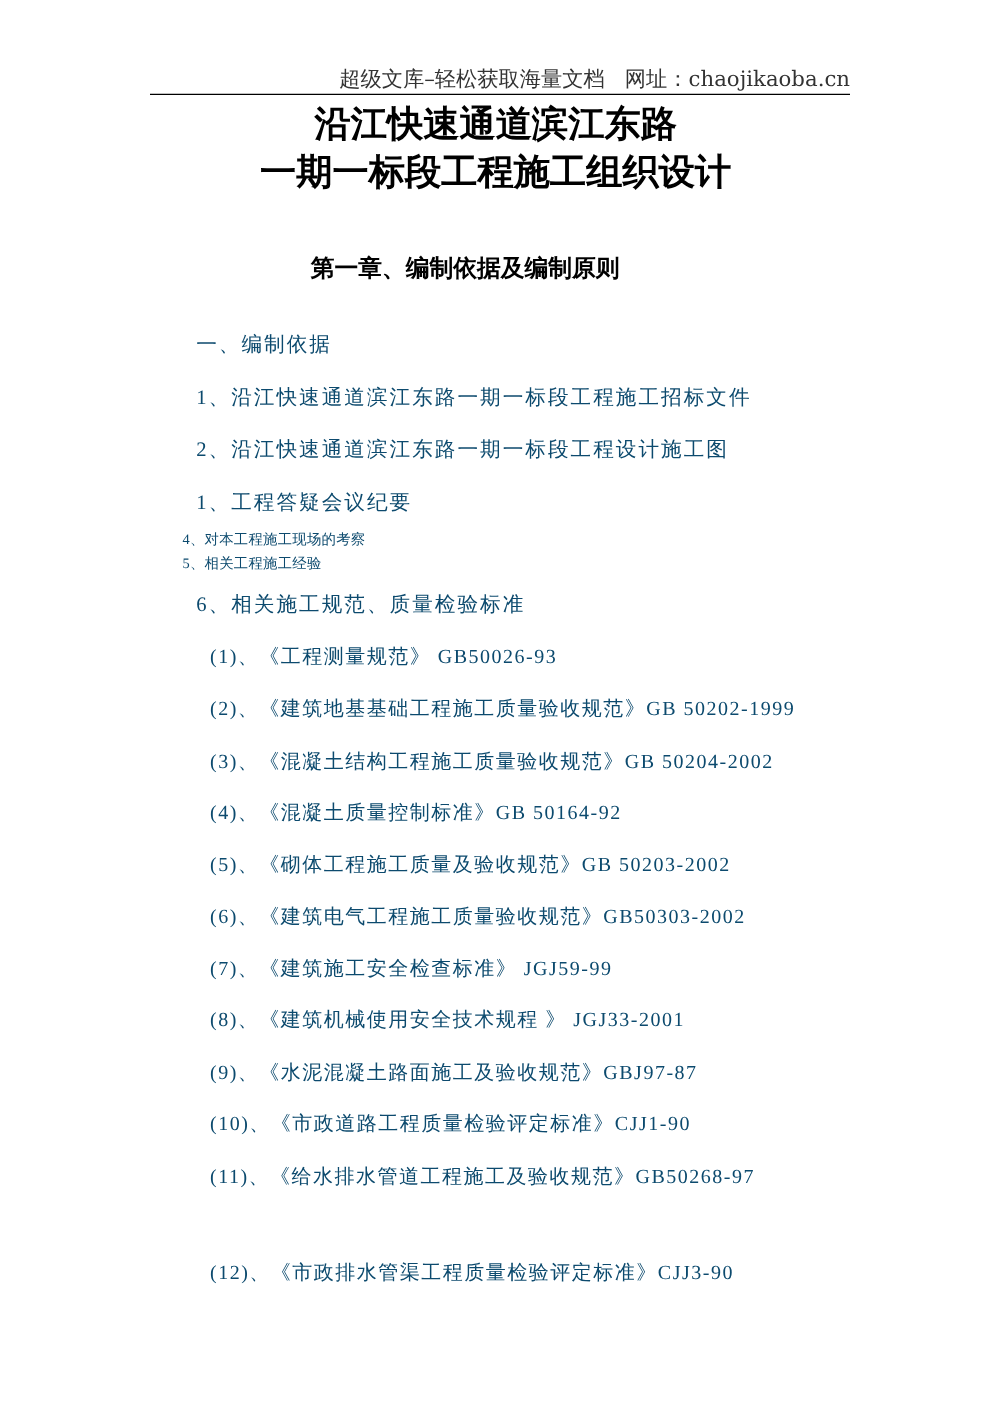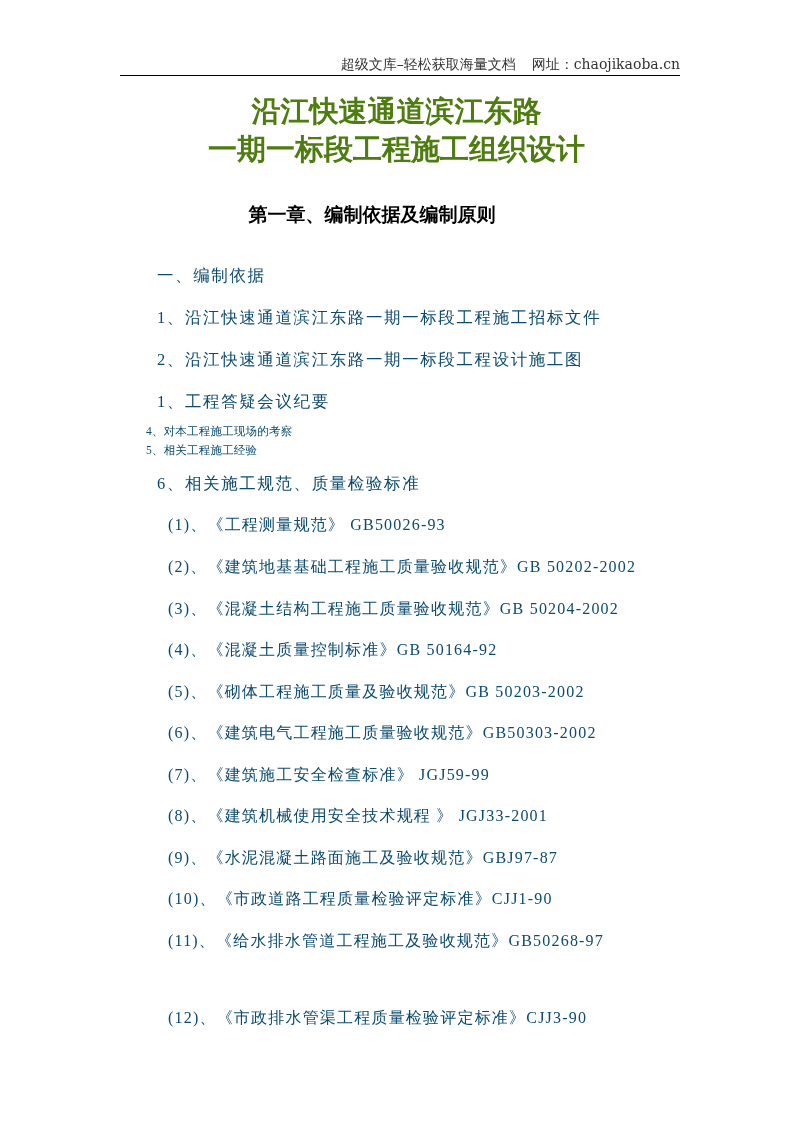--- a/index.html
+++ b/index.html
@@ -16,37 +16,36 @@
       font-family: "DejaVu Serif", "Liberation Serif", serif;
     }
     .page-header {
       position: absolute;
       left: 120px;
       top: 55px;
       width: 560px;
       height: 20px;
       border-bottom: 1px solid #000000;
       text-align: right;
-      font-size: 14px;
+      font-size: 17px;
       line-height: 18px;
       color: #333333;
       font-family: "DejaVu Serif", "Liberation Serif", serif;
     }
     .page-header .gap { display: inline-block; width: 16px; }
     .title {
       position: absolute;
       left: 0;
       width: 793px;
       text-align: center;
       font-family: "DejaVu Sans", "Liberation Sans", sans-serif;
       font-weight: bold;
       font-size: 29px;
       letter-spacing: 0px;
-      color: #4d7c0f;
-      margin-top: 12px;
+      color: #000000;
     }
     .title.l1 { top: 80px; }
     .title.l2 { top: 118px; }
     .chapter {
       position: absolute;
       left: 0;
       width: 744px;
       text-align: center;
       top: 202px;
       font-family: "DejaVu Sans", "Liberation Sans", sans-serif;
@@ -86,21 +85,21 @@
 <div class="line" style="left:157px; top:265px;">一、编制依据</div>
 
 <div class="line" style="left:157px; top:307px;">1、沿江快速通道滨江东路一期一标段工程施工招标文件</div>
 <div class="line" style="left:157px; top:349px;">2、沿江快速通道滨江东路一期一标段工程设计施工图</div>
 <div class="line" style="left:157px; top:391px;">1、工程答疑会议纪要</div>
 <div class="line small" style="left:146px; top:424px;">4、对本工程施工现场的考察</div>
 <div class="line small" style="left:146px; top:443px;">5、相关工程施工经验</div>
 <div class="line" style="left:157px; top:473px;">6、相关施工规范、质量检验标准</div>
 
 <div class="line sub" style="left:168px; top:515px;">(1)、《工程测量规范》  GB50026-93</div>
-<div class="line sub" style="left:168px; top:557px;">(2)、《建筑地基基础工程施工质量验收规范》GB 50202-2002</div>
+<div class="line sub" style="left:168px; top:557px;">(2)、《建筑地基基础工程施工质量验收规范》GB 50202-1999</div>
 <div class="line sub" style="left:168px; top:599px;">(3)、《混凝土结构工程施工质量验收规范》GB 50204-2002</div>
 <div class="line sub" style="left:168px; top:640px;">(4)、《混凝土质量控制标准》GB 50164-92</div>
 <div class="line sub" style="left:168px; top:682px;">(5)、《砌体工程施工质量及验收规范》GB 50203-2002</div>
 <div class="line sub" style="left:168px; top:723px;">(6)、《建筑电气工程施工质量验收规范》GB50303-2002</div>
 <div class="line sub" style="left:168px; top:765px;">(7)、《建筑施工安全检查标准》  JGJ59-99</div>
 <div class="line sub" style="left:168px; top:806px;">(8)、《建筑机械使用安全技术规程 》 JGJ33-2001</div>
 <div class="line sub" style="left:168px; top:848px;">(9)、《水泥混凝土路面施工及验收规范》GBJ97-87</div>
 <div class="line sub" style="left:168px; top:889px;">(10)、《市政道路工程质量检验评定标准》CJJ1-90</div>
 <div class="line sub" style="left:168px; top:931px;">(11)、《给水排水管道工程施工及验收规范》GB50268-97</div>
 <div class="line sub" style="left:168px; top:972px;margin-top:36px;">(12)、《市政排水管渠工程质量检验评定标准》CJJ3-90</div>

